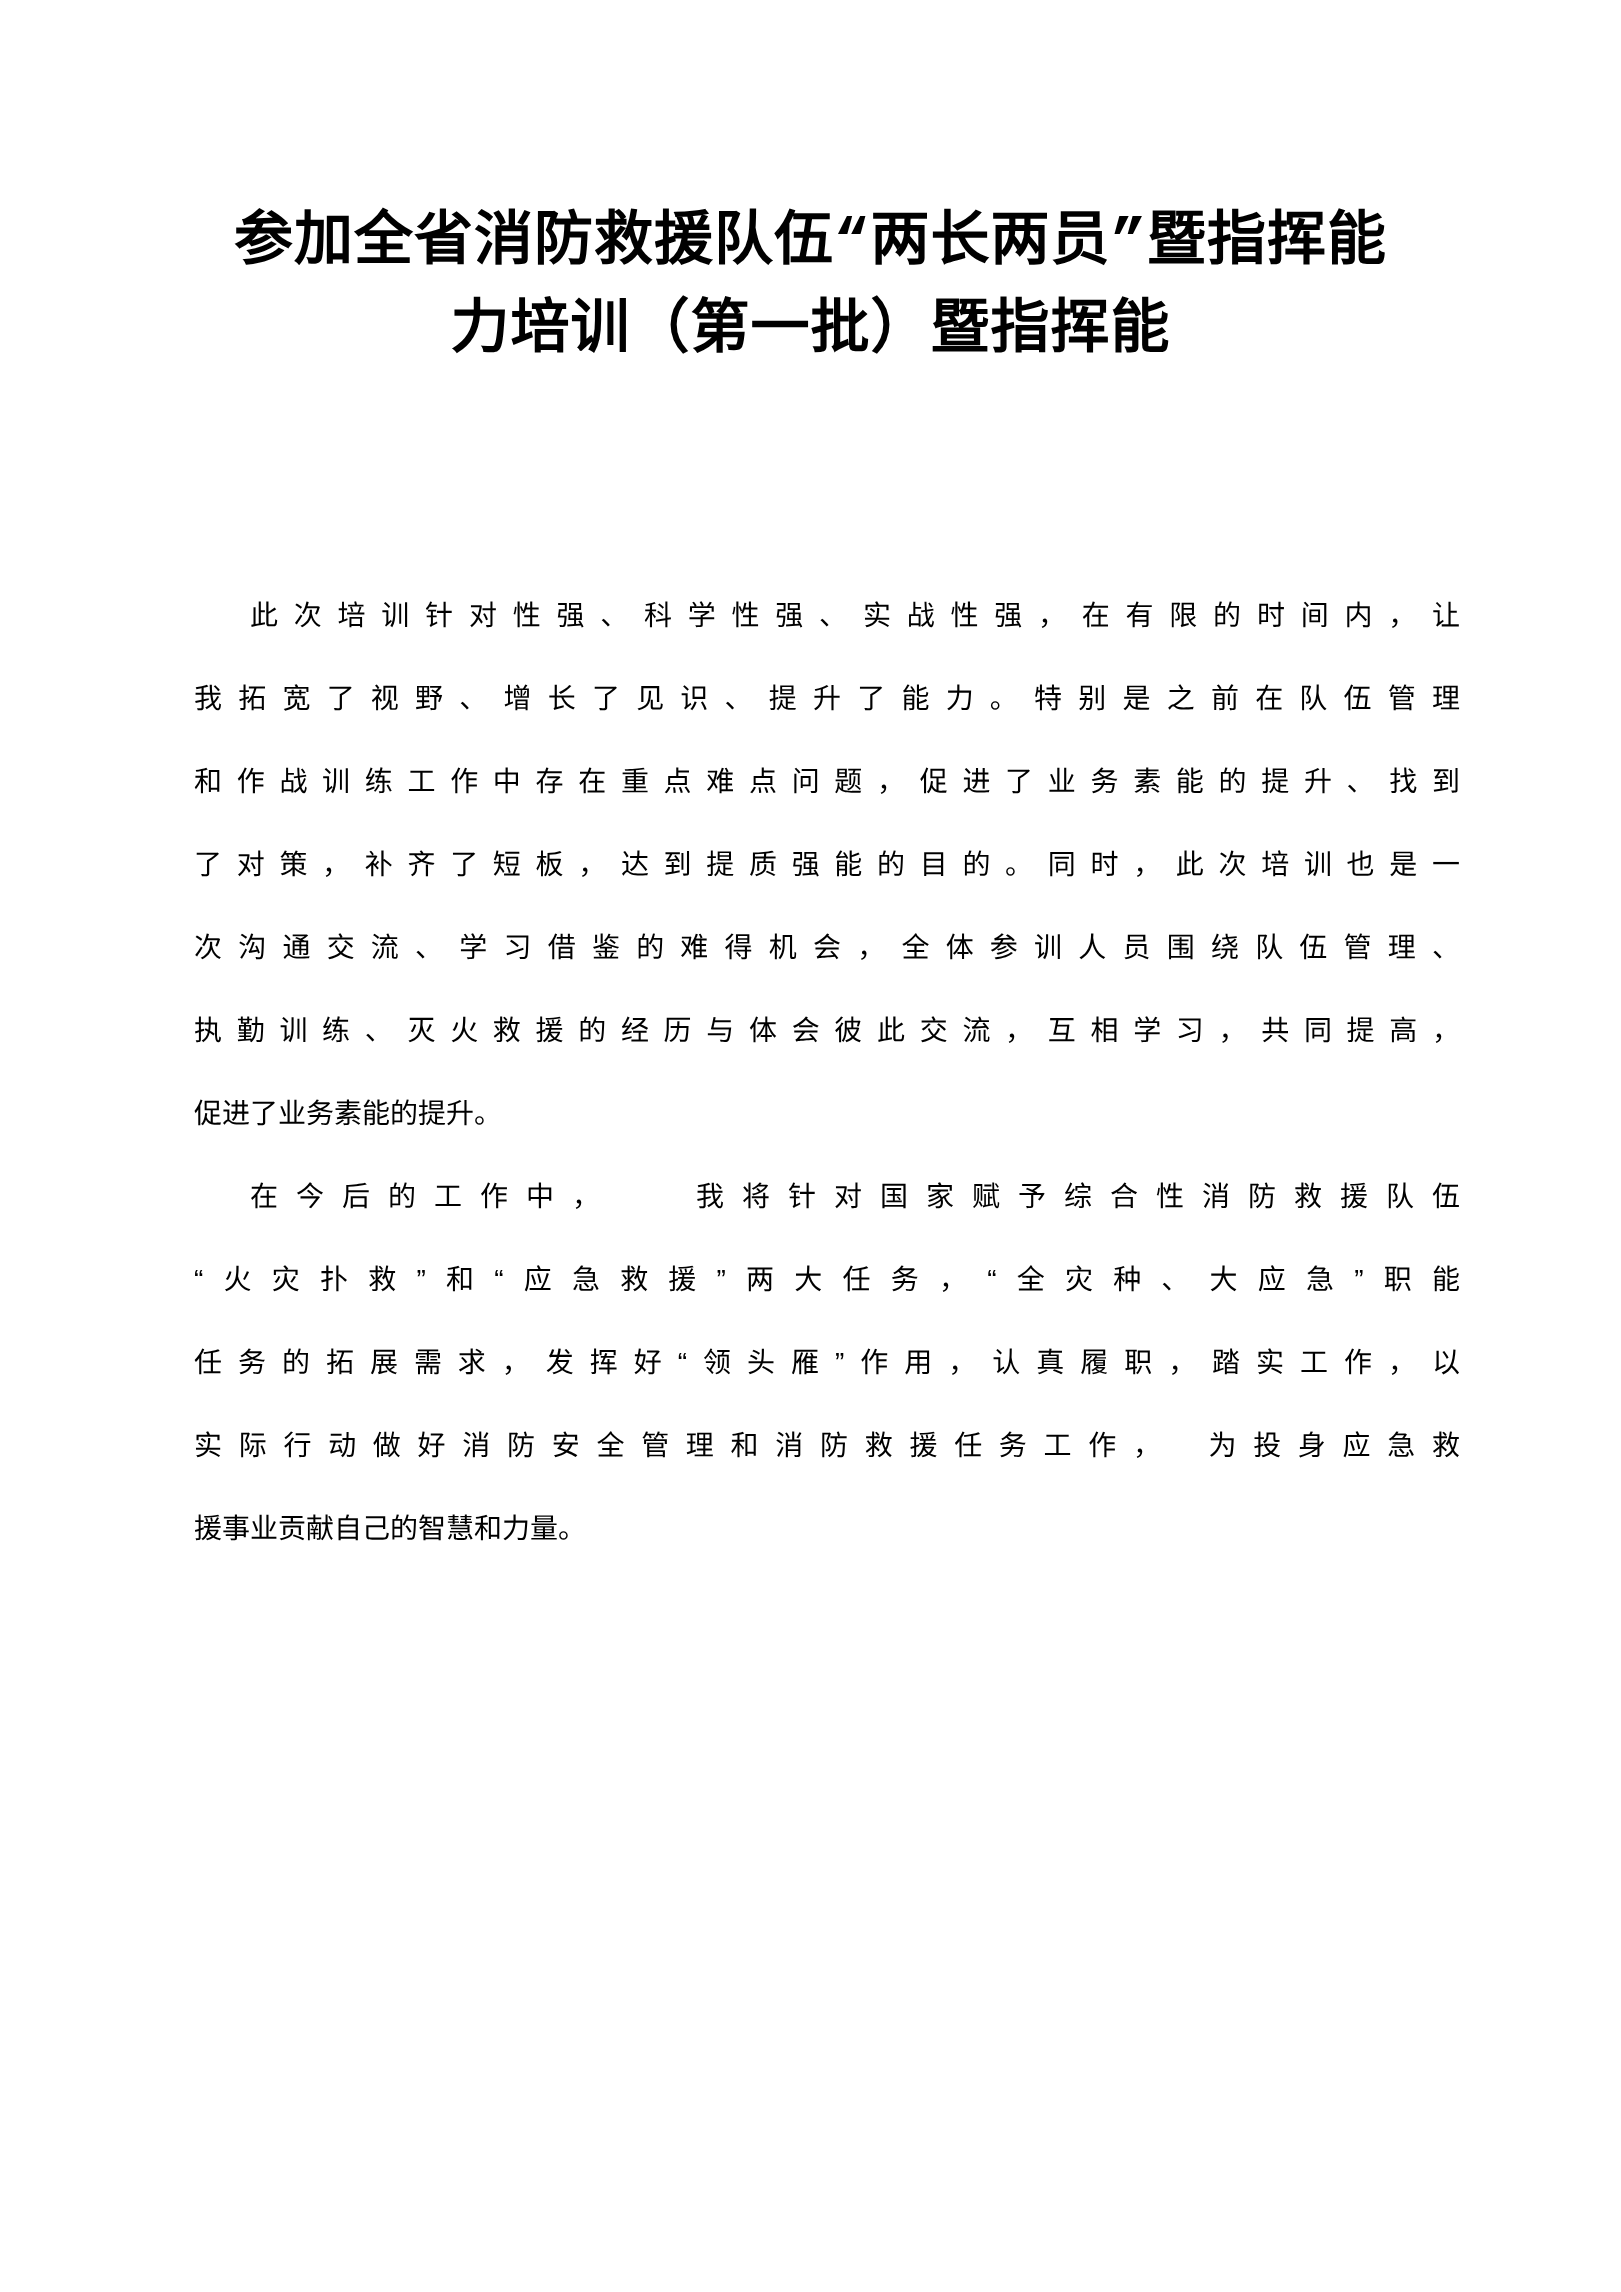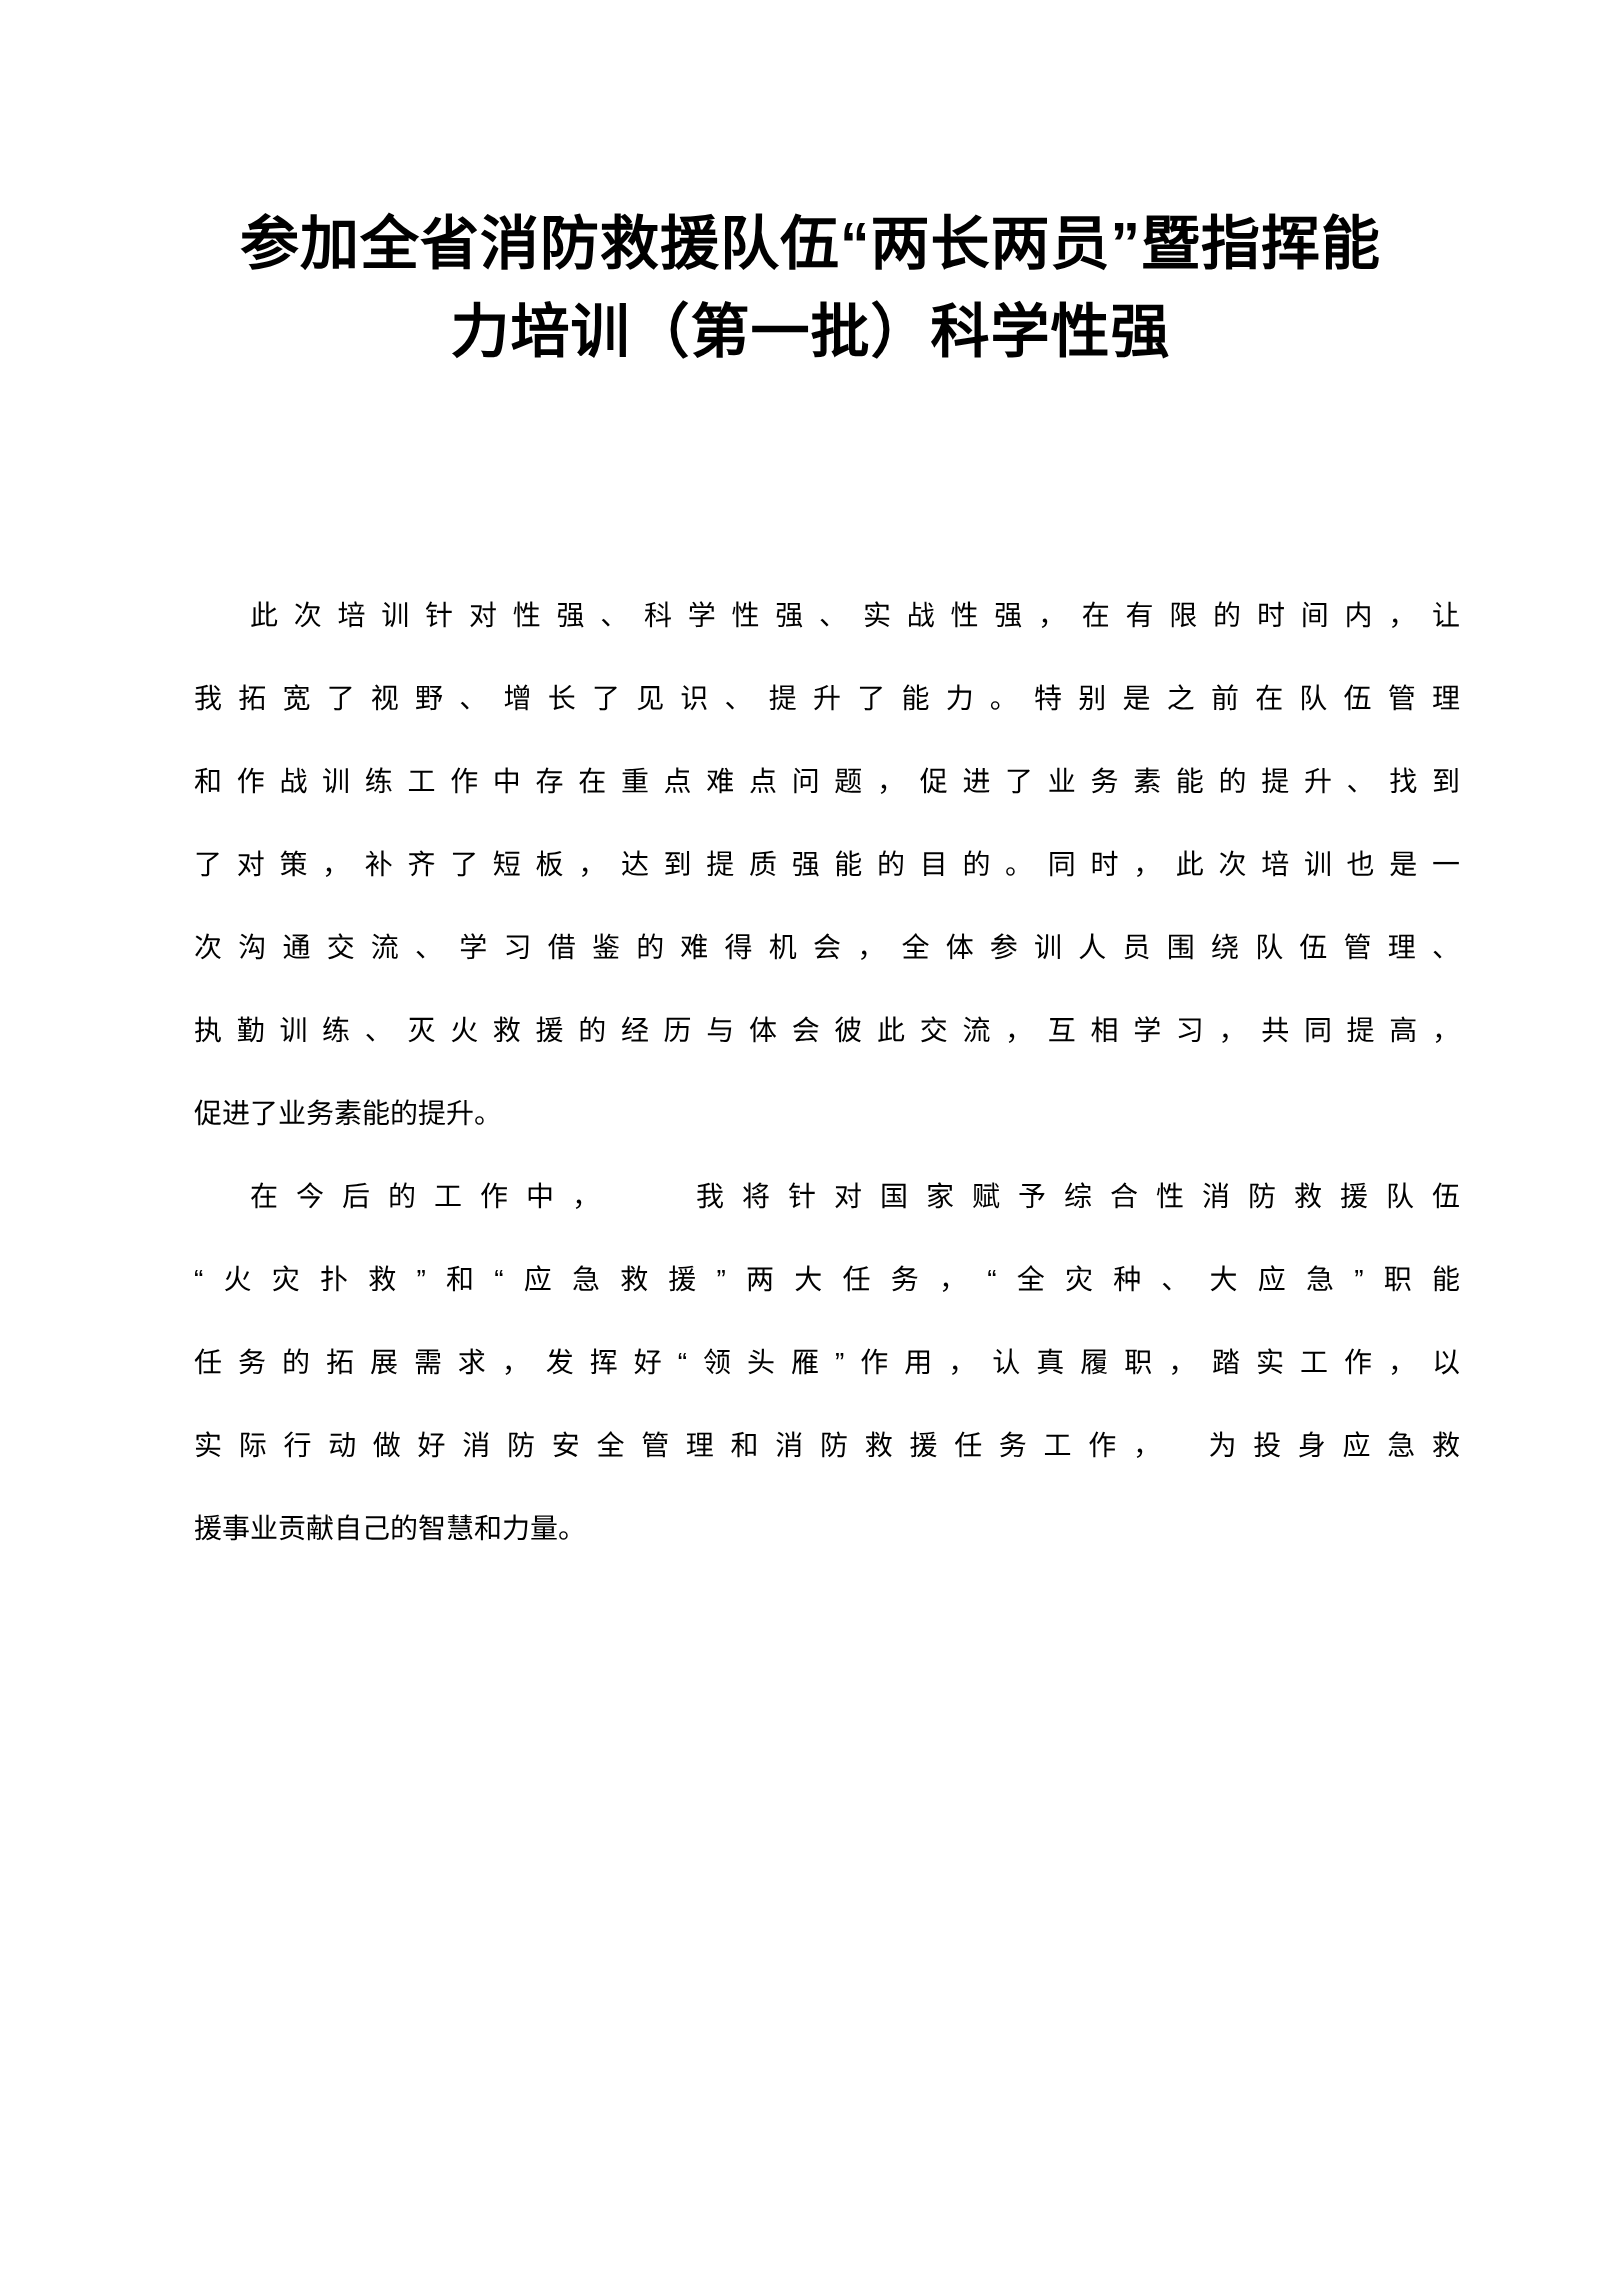--- a/index.html
+++ b/index.html
@@ -17,20 +17,21 @@
     width: 1621px;
     height: 2293px;
     background: #ffffff;
     color: #000000;
     overflow: hidden;
   }
 
   
   .title-block {
     padding-top: 200px;
+    font-family: Liberation Mono, monospace;
   }
   .title-line {
     font-size: 59px;
     line-height: 88px;
     font-weight: bold;
     text-align: center;
     white-space: nowrap;
     letter-spacing: 1px;
   }
 
@@ -56,21 +57,21 @@
     text-align-last: left;
   }
 </style>
 </head>
 <body>
 
 <div class="page">
 
   <div class="title-block">
     <div class="title-line">参加全省消防救援队伍“两长两员”暨指挥能</div>
-    <div class="title-line">力培训（第一批）科学性强</div>
+    <div class="title-line">力培训（第一批）暨指挥能</div>
   </div>
 
   <div class="doc-body">
       <div class="para">
         <div class="doc-line indent">此次培训针对性强、科学性强、实战性强，在有限的时间内，让</div>
         <div class="doc-line">我拓宽了视野、增长了见识、提升了能力。特别是之前在队伍管理</div>
         <div class="doc-line">和作战训练工作中存在重点难点问题，促进了业务素能的提升、找到</div>
         <div class="doc-line">了对策，补齐了短板，达到提质强能的目的。同时，此次培训也是一</div>
         <div class="doc-line">次沟通交流、学习借鉴的难得机会，全体参训人员围绕队伍管理、</div>
         <div class="doc-line">执勤训练、灭火救援的经历与体会彼此交流，互相学习，共同提高，</div>

